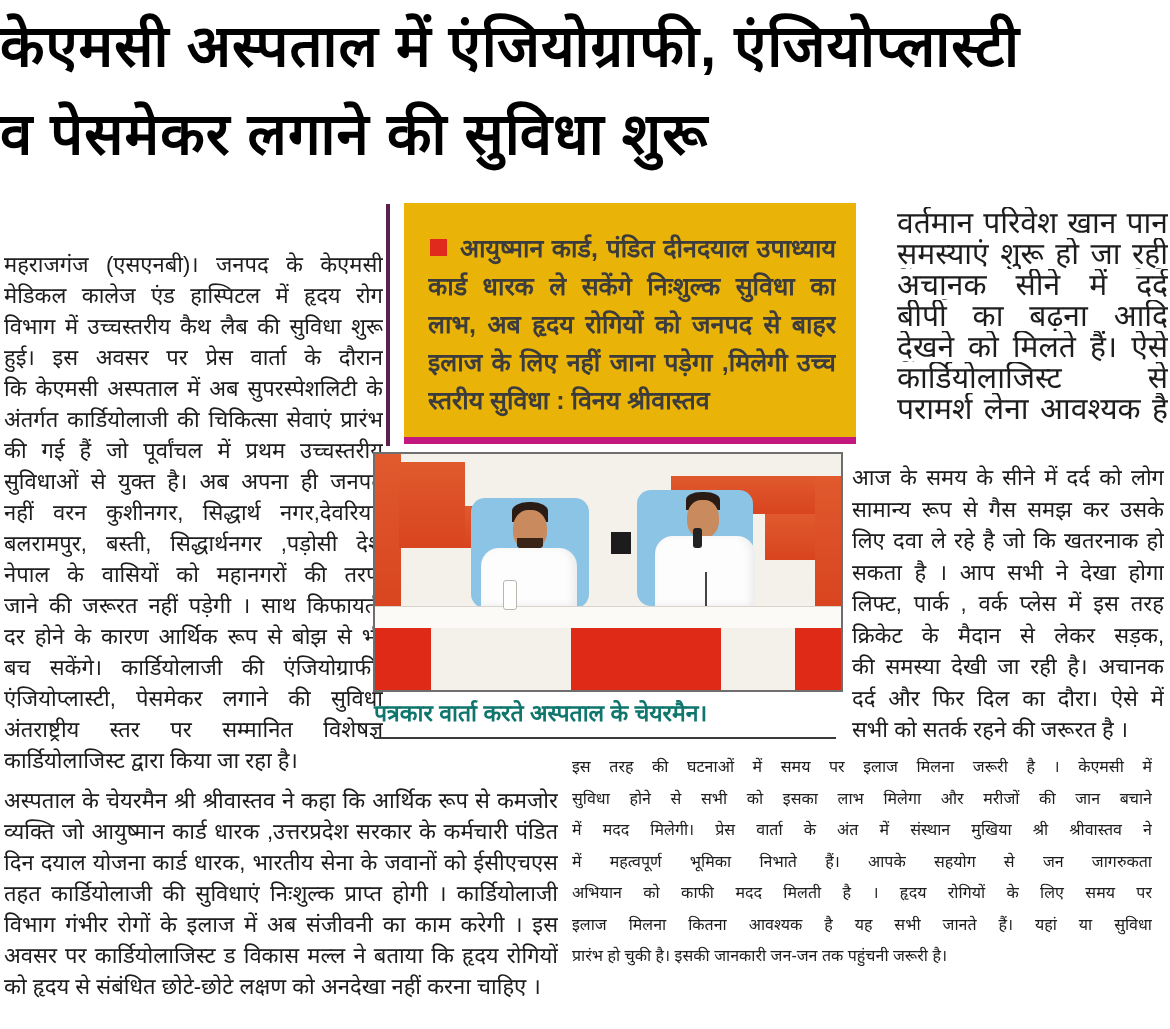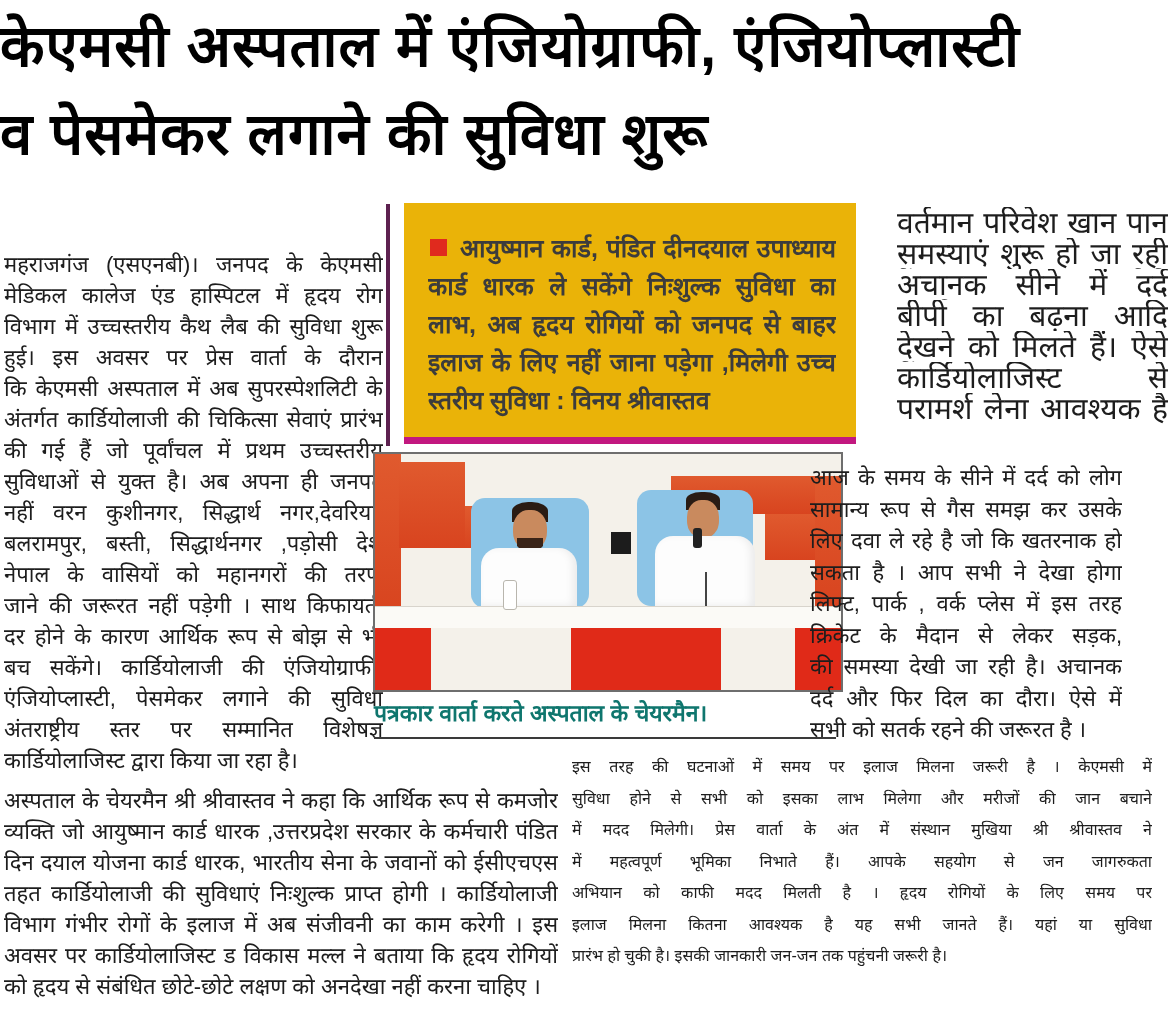--- a/index.html
+++ b/index.html
@@ -40,21 +40,21 @@
   .chair{background:#8cc4e6;border-radius:14px;}
   .skin{background:#c98a5e;border-radius:45%;}
   .hair{background:#2a1c14;border-radius:45% 45% 0 0;}
   .shirt{background:#fdfdfd;border-radius:18px 18px 0 0;box-shadow:inset -4px -2px 8px rgba(0,0,0,.08);}
   
   .caption{position:absolute;left:374px;top:696px;width:466px;font-size:23px;font-weight:bold;color:#0f766e;}
   .caption-rule{position:absolute;left:374px;top:737px;width:462px;border-top:2px solid #3a3a3a;}
   
   .right-col-p1{position:absolute;left:897px;top:207px;width:271px;font-size:30px;}
   .right-col-p1 .tline{height:31px;line-height:31px;}
-  .right-col-p2{position:absolute;left:810px;top:462px;width:312px;font-size:22px;}
+  .right-col-p2{position:absolute;left:852px;top:462px;width:312px;font-size:22px;}
   .right-col-p2 .tline{height:31.5px;line-height:31.5px;}
   
   .bottom-left{position:absolute;left:4px;top:785px;width:554px;font-size:22px;}
   .bottom-left .tline{height:31px;line-height:31px;}
   .bottom-right{position:absolute;left:572px;top:751px;width:580px;font-size:16px;}
   .bottom-right .tline{height:31.5px;line-height:31.5px;}
 </style>
 </head>
 <body>
 

